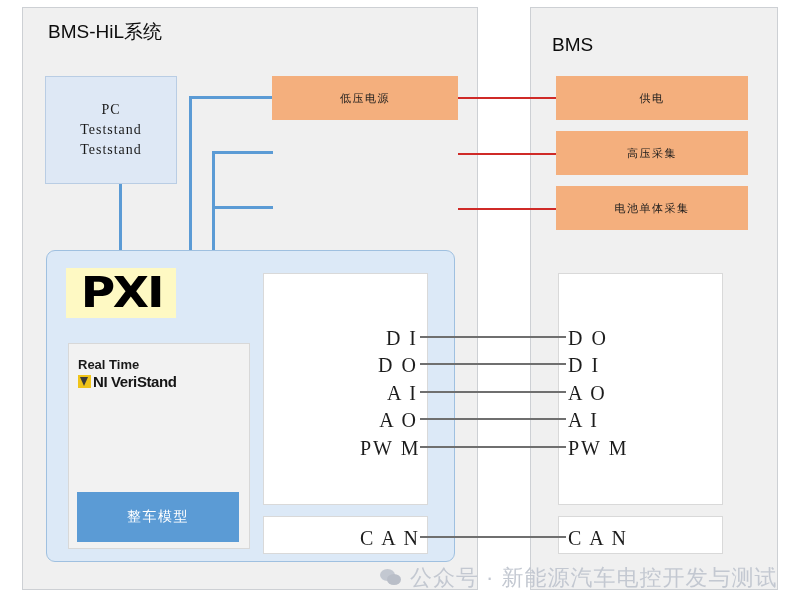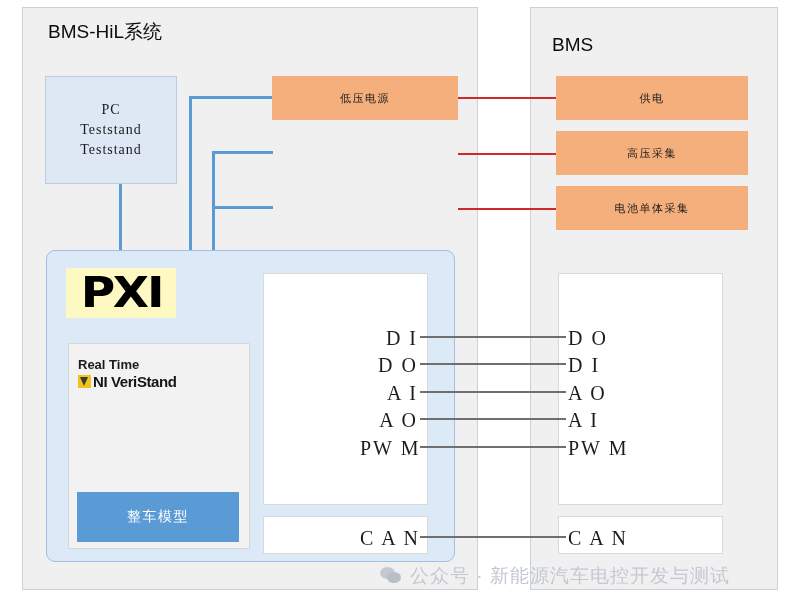--- a/index.html
+++ b/index.html
@@ -132,21 +132,21 @@
     font-size:20px;color:#1c1c1c;letter-spacing:2px;
     white-space:nowrap;
   }
   .sig-l{text-align:right;}
 
   
   #watermark{
     position:absolute;left:380px;top:563px;
     display:flex;align-items:center;
     font-family:"Liberation Sans", sans-serif;
-    font-size:19px;color:#c3c8d1;letter-spacing:1px;
+    font-size:22px;color:#c3c8d1;letter-spacing:1px;
     white-space:nowrap;
   }
   #wechat-icon{
     width:22px;height:18px;margin-right:8px;position:relative;display:inline-block;
   }
   #wechat-icon .b1{
     position:absolute;left:0;top:0;width:15px;height:12px;border-radius:50%;
     background:#c3c8d1;
   }
   #wechat-icon .b2{

